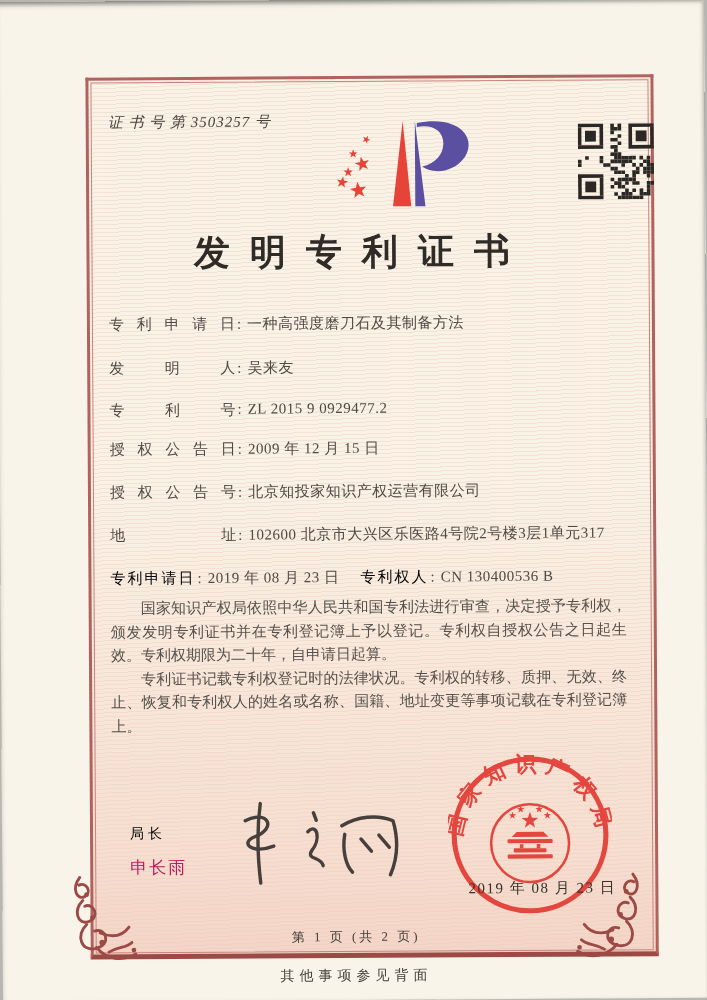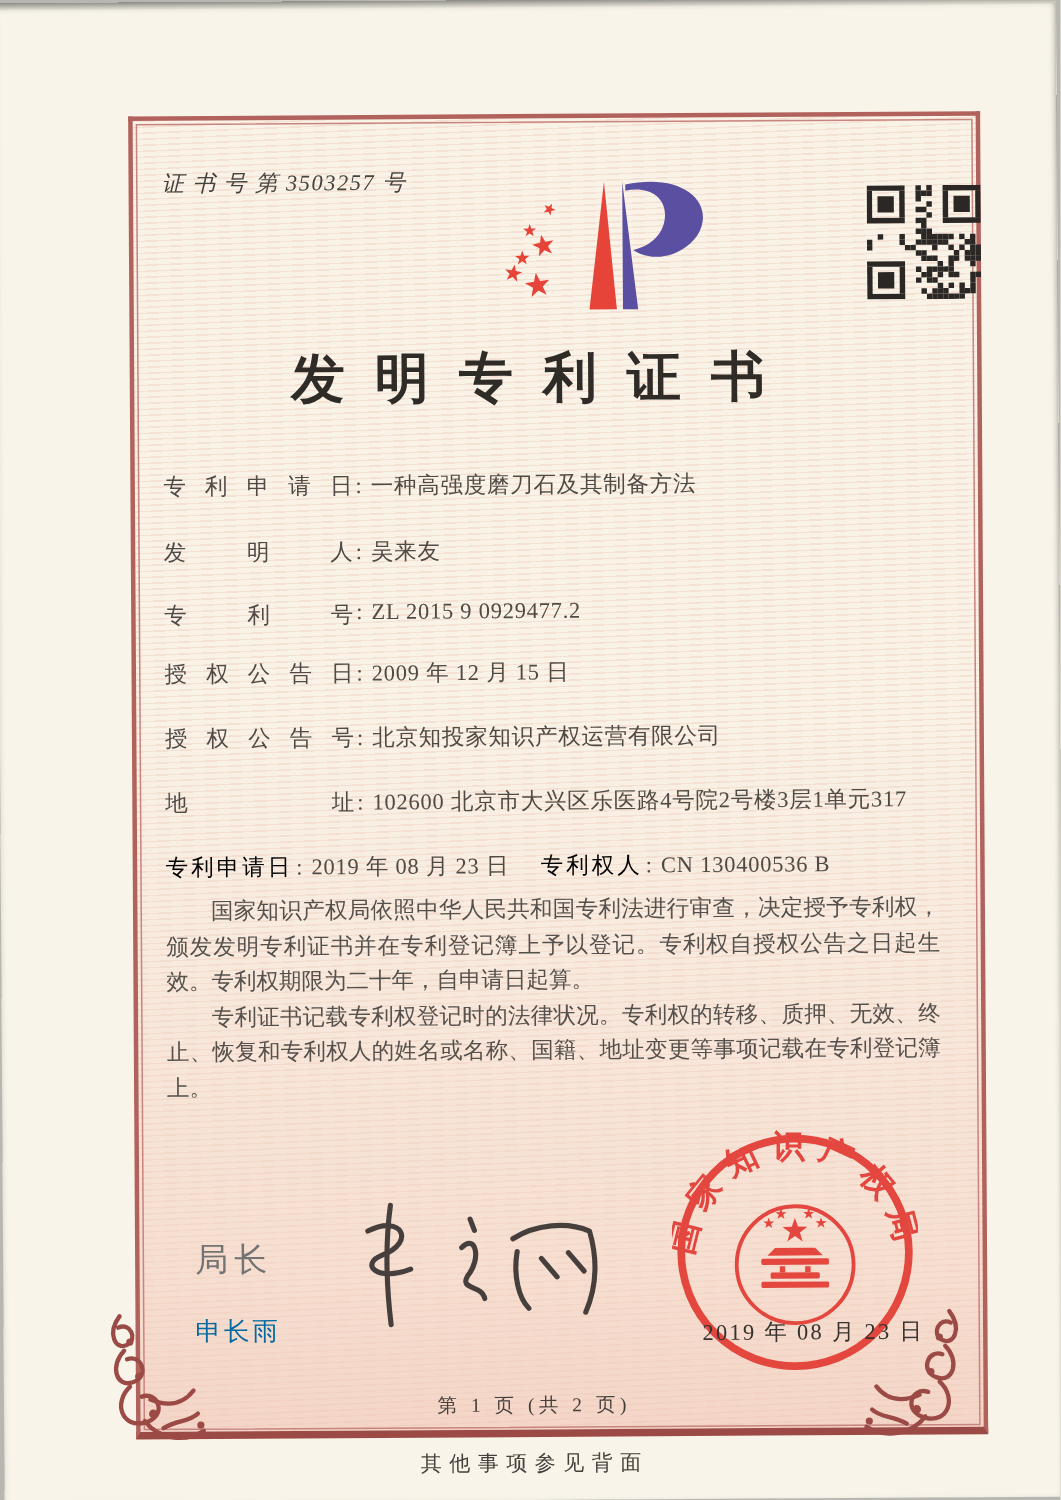--- a/index.html
+++ b/index.html
@@ -48,22 +48,22 @@
   }
   .field-row .colon{display:inline-block;margin:0 6px 0 2px;color:#4f4a45;}
   .field-row .val{color:#504a44;letter-spacing:.5px;}
   .grant-pair2{position:absolute;left:250px;top:0;white-space:nowrap;}
   .grant-lbl{letter-spacing:2px;}
   .body-text{
     position:absolute;left:110px;top:596px;width:516px;
     font-size:15px;line-height:23.5px;color:#55504b;text-align:justify;
   }
   .body-text p{margin:0;text-indent:2em;}
-  .sign-title{left:128px;top:824px;font-size:22px;letter-spacing:4px;color:#737373;}
-  .sign-name{left:128px;top:855px;font-size:17px;letter-spacing:2px;color:#0369a1;margin-top:20px;}
+  .sign-title{left:128px;top:824px;font-size:14px;letter-spacing:4px;color:#000000;}
+  .sign-name{left:128px;top:855px;font-size:17px;letter-spacing:2px;color:#be185d;}
   .signature-box{position:absolute;left:230px;top:790px;width:180px;height:98px;}
   .seal-box{position:absolute;left:446px;top:754px;width:164px;height:164px;opacity:.93;}
   .seal-date{left:466px;top:880px;font-size:15px;letter-spacing:1.5px;color:#36322e;z-index:5;}
   .page-info{left:0;top:928px;width:707px;text-align:center;font-size:13px;letter-spacing:3px;color:#45403c;}
   .back-note{left:0;top:967px;width:707px;text-align:center;font-size:14px;letter-spacing:5px;color:#45403c;}
   .flourish{position:absolute;width:96px;height:96px;z-index:3;}
   .flourish.bl{left:64px;top:870px;}
   .flourish.br{left:548px;top:870px;transform:scaleX(-1);}
 </style>
 </head>

